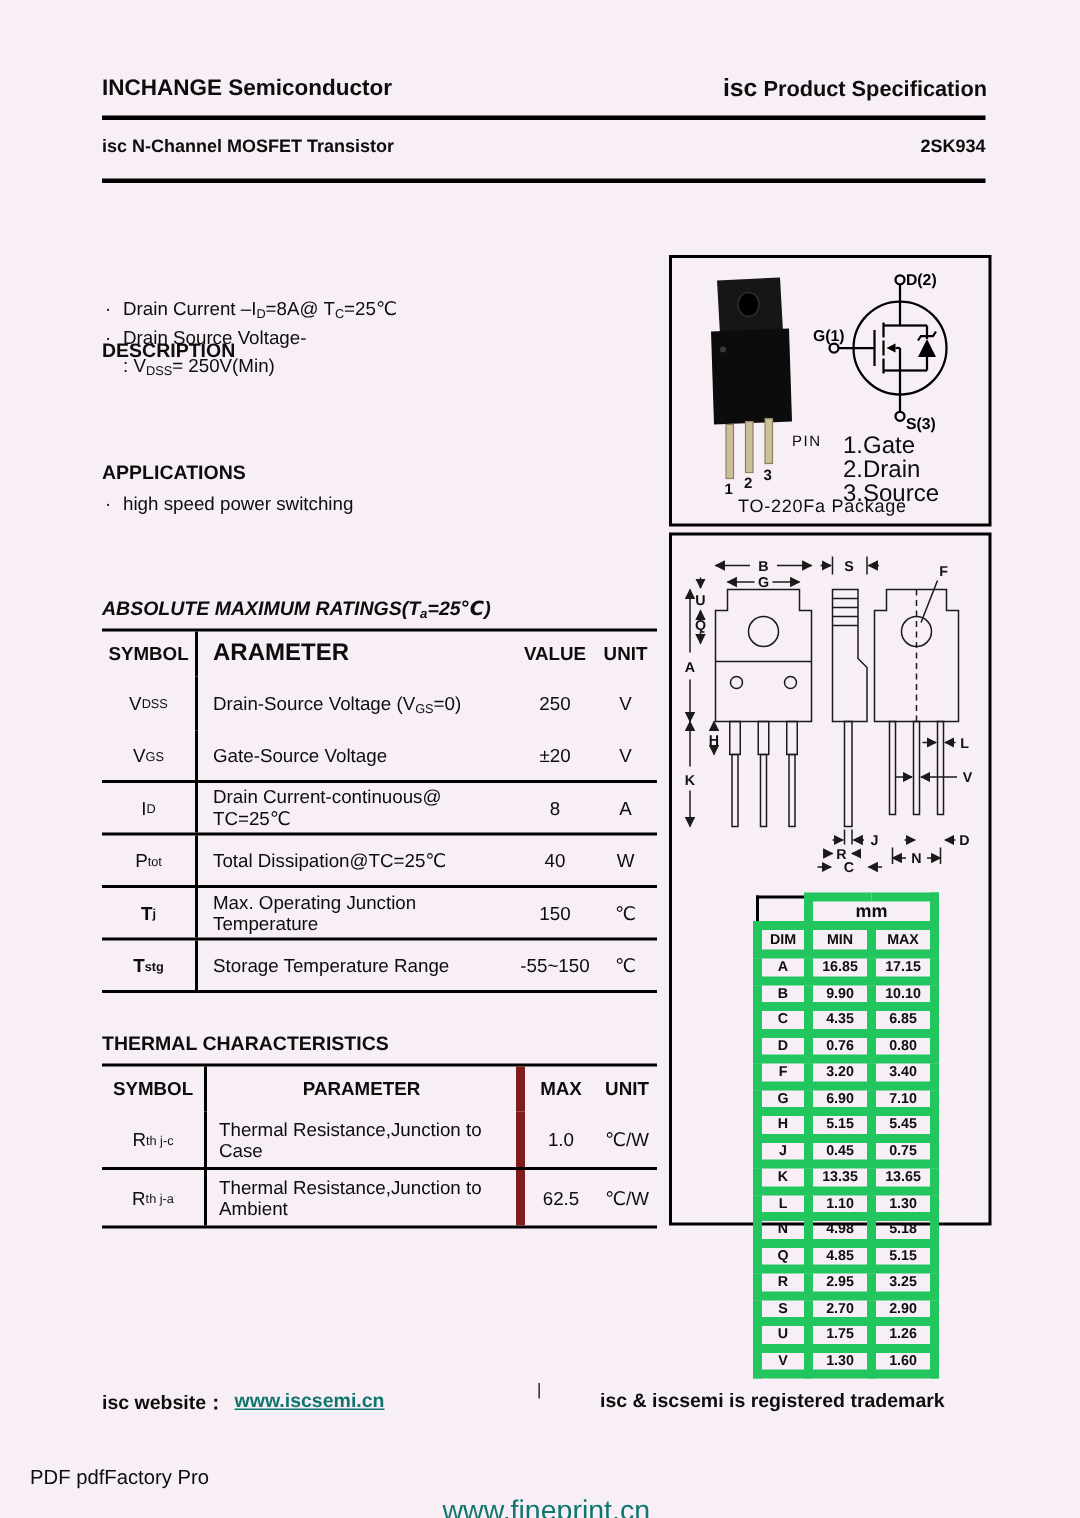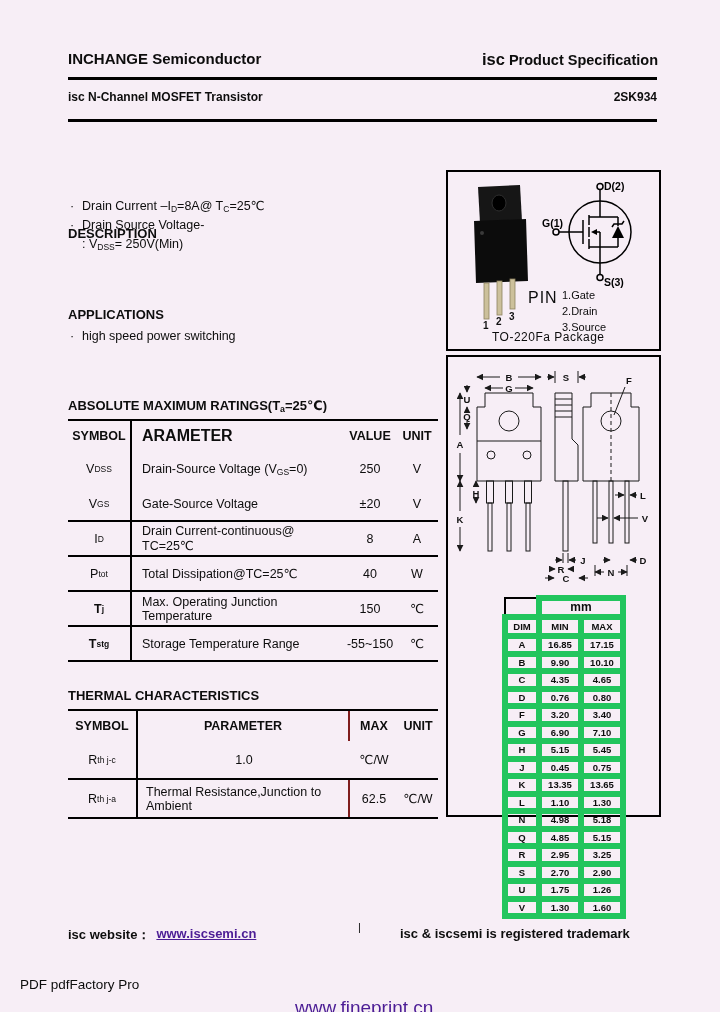--- a/index.html
+++ b/index.html
@@ -5,68 +5,68 @@
   html,body{margin:0;padding:0;}
   body{
     width:720px;height:1012px;position:relative;overflow:hidden;
     background:#f7eef6;color:#0d0d0d;
     font-family:"Liberation Sans","DejaVu Sans",sans-serif;
   }
   .abs{position:absolute;}
   sub{font-size:68%;line-height:0;vertical-align:-0.25em;}
   .b{font-weight:bold;}
   .rule{background:#000;height:3px;}
-  a{color:#4c1d95;text-decoration:underline;}
+  a{color:#0f766e;text-decoration:underline;}
 
   
   #company{left:68px;top:50px;font-size:15px;font-weight:bold;}
   #spec{right:62px;top:50px;font-size:14.5px;font-weight:bold;}
   #spec .brand{font-size:16.5px;}
   #rule1{left:68px;top:77px;width:589px;}
   #titlerow{left:68px;top:90px;width:589px;display:flex;justify-content:space-between;
             font-size:12px;font-weight:bold;}
   #rule2{left:68px;top:119px;width:589px;}
 
   
   .sechead{font-size:13px;font-weight:bold;}
   #desc-head{left:68px;top:194px;margin-top:32px;}
   #desc-list{left:70px;top:196px;font-size:12.5px;}
   #app-head{left:68px;top:307px;}
   #app-list{left:70px;top:326px;font-size:12.5px;}
   .dline{display:flex;height:19px;align-items:center;}
   .dline .bullet{width:12px;display:inline-block;}
 
   
-  #abs-title{left:68px;top:398px;}
+  #abs-title{left:68px;top:398px;font-style:italic;}
   #abs-table{left:68px;top:419px;width:370px;border-top:2.5px solid #000;border-bottom:2.5px solid #000;font-size:12.5px;}
   .arow{display:grid;grid-template-columns:64px 212px 52px 42px;align-items:center;}
   .arow .c1{border-right:2px solid #000;text-align:center;align-self:stretch;display:flex;align-items:center;justify-content:center;}
   .arow .c2{padding-left:10px;}
   .arow .c3,.arow .c4{text-align:center;}
   .ahead{height:30px;font-weight:bold;}
   .ahead .c2{font-size:16px;}
   .r0{height:36px;} .r1,.r2,.r3,.r4,.r5{height:33px;}
   .topline{border-top:2px solid #000;}
 
   
   #th-title{left:68px;top:688px;}
   #th-table{left:68px;top:709px;width:370px;border-top:2.5px solid #000;border-bottom:2.5px solid #000;font-size:12.5px;}
   .trow{display:grid;grid-template-columns:70px 212px 48px 40px;align-items:center;}
   .trow .c1{border-right:2px solid #000;text-align:center;align-self:stretch;display:flex;align-items:center;justify-content:center;}
-  .trow .c2{padding-left:8px;border-right:2px solid #7f1d1d;align-self:stretch;display:flex;align-items:center;}
+  .trow .c2{padding-left:8px;border-right:6px solid #7f1d1d;align-self:stretch;display:flex;align-items:center;}
   .trow .c3,.trow .c4{text-align:center;}
   .thead{height:30px;font-weight:bold;}
   .thead .c2{justify-content:center;padding-left:0;}
   .tr0,.tr1{height:37px;}
 
   
   #pkgbox{left:446px;top:170px;width:211px;height:177px;border:2px solid #000;}
   #dimbox{left:446px;top:355px;width:211px;height:458px;border:2px solid #000;}
-  #pin-label{left:80px;top:117px;font-size:16px;letter-spacing:1px;}
-  .pin-item{left:114px;font-size:11px;text-align:center;}
+  #pin-label{left:80px;top:117px;font-size:10px;letter-spacing:1px;}
+  .pin-item{left:114px;font-size:16px;text-align:center;}
   #pkg-name{left:44px;top:158px;font-size:12px;letter-spacing:0.5px;}
 
   
   #dim-table{position:absolute;left:54px;top:238px;border-collapse:collapse;
              font-size:9.5px;font-weight:bold;border:2px solid #000;}
   #dim-table td,#dim-table th{border:6px solid #22c55e;text-align:center;padding:0;
              height:11.5px;line-height:11.5px;}
   #dim-table .w1{width:28px;} #dim-table .w2{width:36px;} #dim-table .w3{width:36px;}
   #dim-table .blank{border-top:none;border-bottom:none;border-left:none;}
   #dim-table .mmh{font-size:12px;height:15px;line-height:15px;}
@@ -169,20 +169,21 @@
 <div class="abs sechead" id="th-title">THERMAL CHARACTERISTICS</div>
 <div class="abs" id="th-table">
   <div class="trow thead">
     <div class="c1">SYMBOL</div>
     <div class="c2">PARAMETER</div>
     <div class="c3">MAX</div>
     <div class="c4">UNIT</div>
   </div>
   <div class="trow tr0">
     <div class="c1">R<sub>th j-c</sub></div>
+    <div class="c2">Thermal Resistance,Junction to Case</div>
     <div class="c3">1.0</div>
     <div class="c4">℃/W</div>
   </div>
   <div class="trow tr1 topline">
     <div class="c1">R<sub>th j-a</sub></div>
     <div class="c2">Thermal Resistance,Junction to Ambient</div>
     <div class="c3">62.5</div>
     <div class="c4">℃/W</div>
   </div>
 </div>
@@ -347,21 +348,21 @@
           <td>17.15</td>
         </tr>
     <tr>
           <td>B</td>
           <td>9.90</td>
           <td>10.10</td>
         </tr>
     <tr>
           <td>C</td>
           <td>4.35</td>
-          <td>4.65</td>
+          <td>6.85</td>
         </tr>
     <tr>
           <td>D</td>
           <td>0.76</td>
           <td>0.80</td>
         </tr>
     <tr>
           <td>F</td>
           <td>3.20</td>
           <td>3.40</td>

